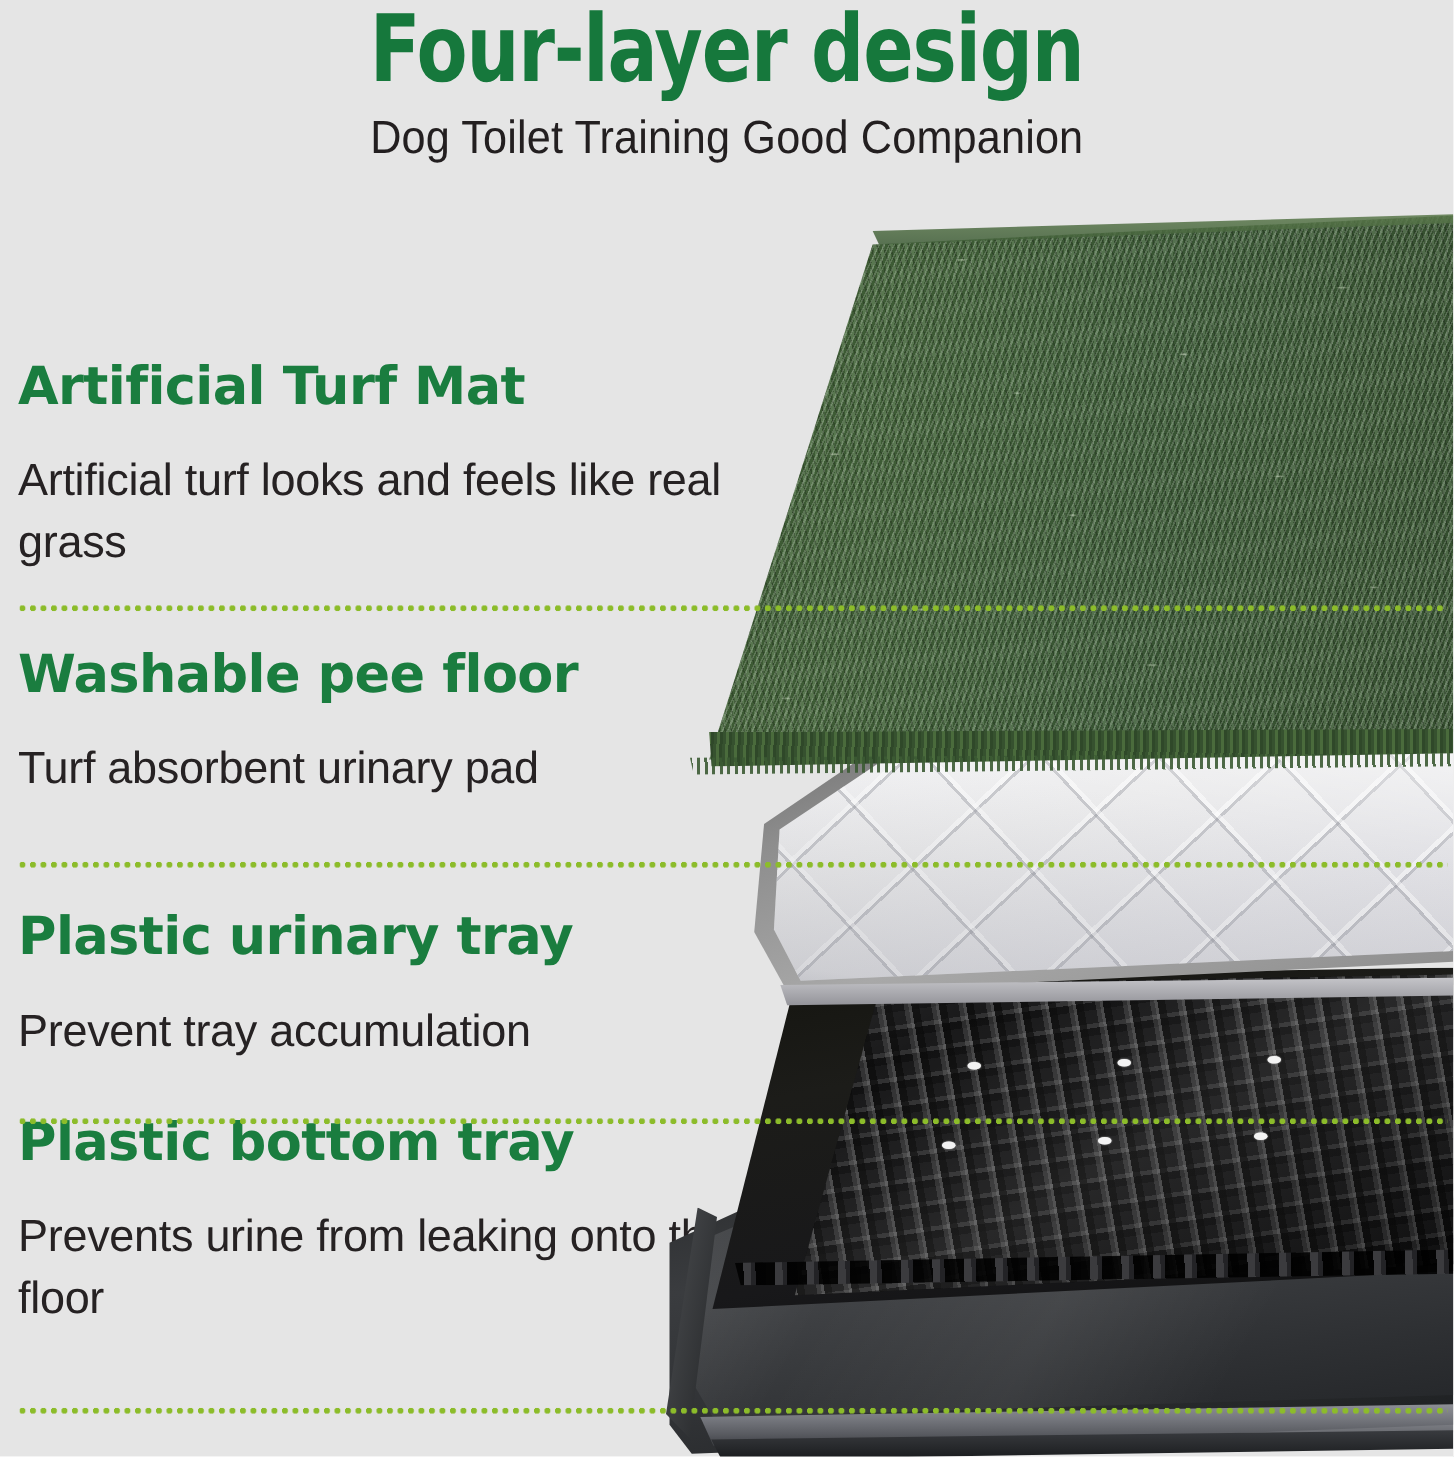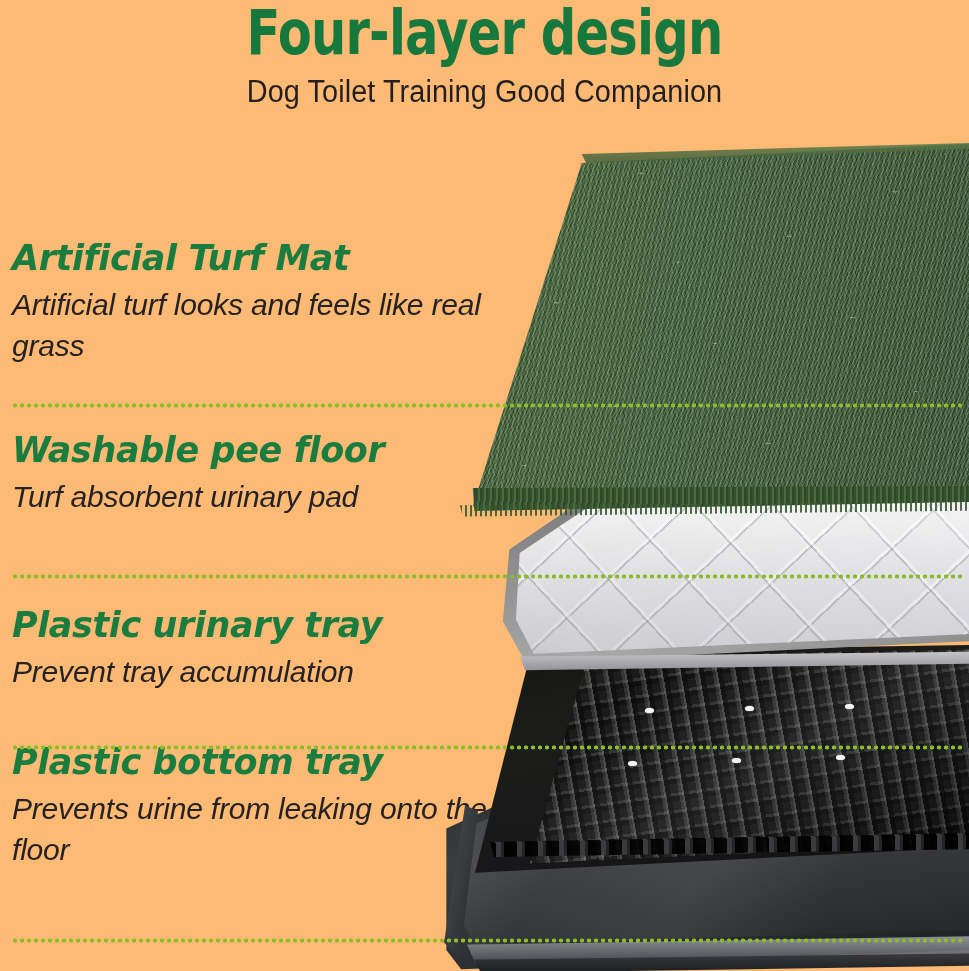--- a/index.html
+++ b/index.html
@@ -1,21 +1,21 @@
 <!DOCTYPE html>
 <html><head>
 <meta charset="utf-8">
 <style>
   html,body{margin:0;padding:0;background:#ffffff;}
   body{
     width:969px;height:971px;position:relative;overflow:hidden;
     font-family:"Liberation Sans", sans-serif;
     -webkit-font-smoothing:antialiased;
   }
-  .stage{position:absolute;inset:0;background:#fdba74;}
+  .stage{position:absolute;inset:0;background:#e5e5e5;}
 
   
   .header{position:absolute;left:0;top:0;width:969px;height:125px;text-align:center;}
   .main-title{
     position:absolute;left:0;top:-2px;width:969px;
     font-family:"DejaVu Sans", sans-serif;
     font-weight:700;font-size:62px;line-height:70px;
     color:#16783c;letter-spacing:-1px;
     transform:scaleX(.80);transform-origin:50% 0;
     white-space:nowrap;
@@ -23,30 +23,30 @@
   .sub-title{
     position:absolute;left:0;top:74px;width:969px;
     font-family:"Liberation Sans", sans-serif;
     font-weight:400;font-size:31px;line-height:36px;
     color:#231f20;letter-spacing:.1px;
     transform:scaleX(.93);transform-origin:50% 0;
     white-space:nowrap;
   }
 
   
-  .feature{position:absolute;left:12px;width:520px;font-style:italic;}
+  .feature{position:absolute;left:12px;width:520px;}
   .f-title{
     font-family:"DejaVu Sans", sans-serif;
     font-weight:700;font-size:35px;line-height:40px;
     color:#1a7d3f;letter-spacing:-.4px;white-space:nowrap;
   }
   .f-desc{
     font-family:"Liberation Sans", sans-serif;
     font-weight:400;font-size:30px;line-height:41px;
-    color:#262223;letter-spacing:-.2px;margin-top:6px;
+    color:#262223;letter-spacing:-.2px;margin-top:22px;
   }
 
   
   .divider{
     position:absolute;left:13px;height:5px;width:952px;
     background-image:radial-gradient(circle at 2px 2.5px,#8cbc2a 1.9px,rgba(140,188,42,0) 2.2px);
     background-size:7px 5px;background-repeat:repeat-x;
   }
   .divider.over{z-index:60;}
 

